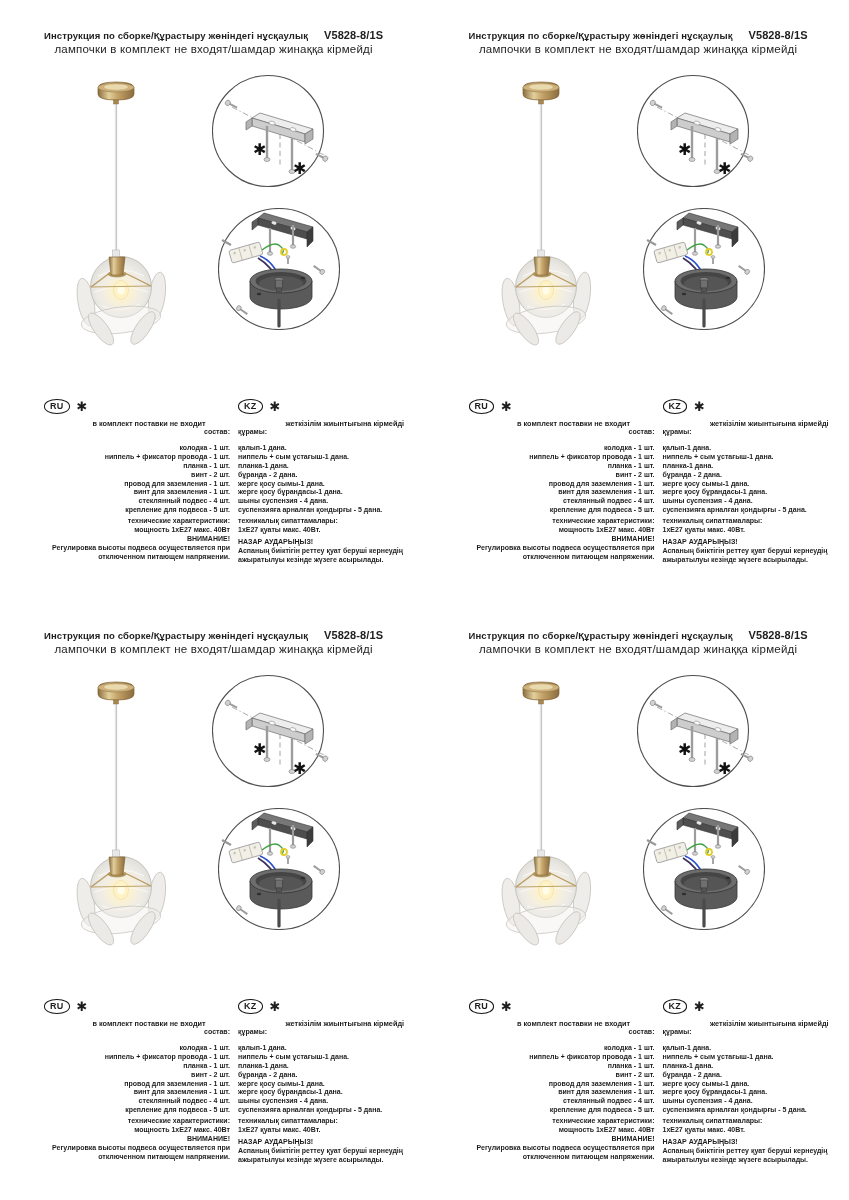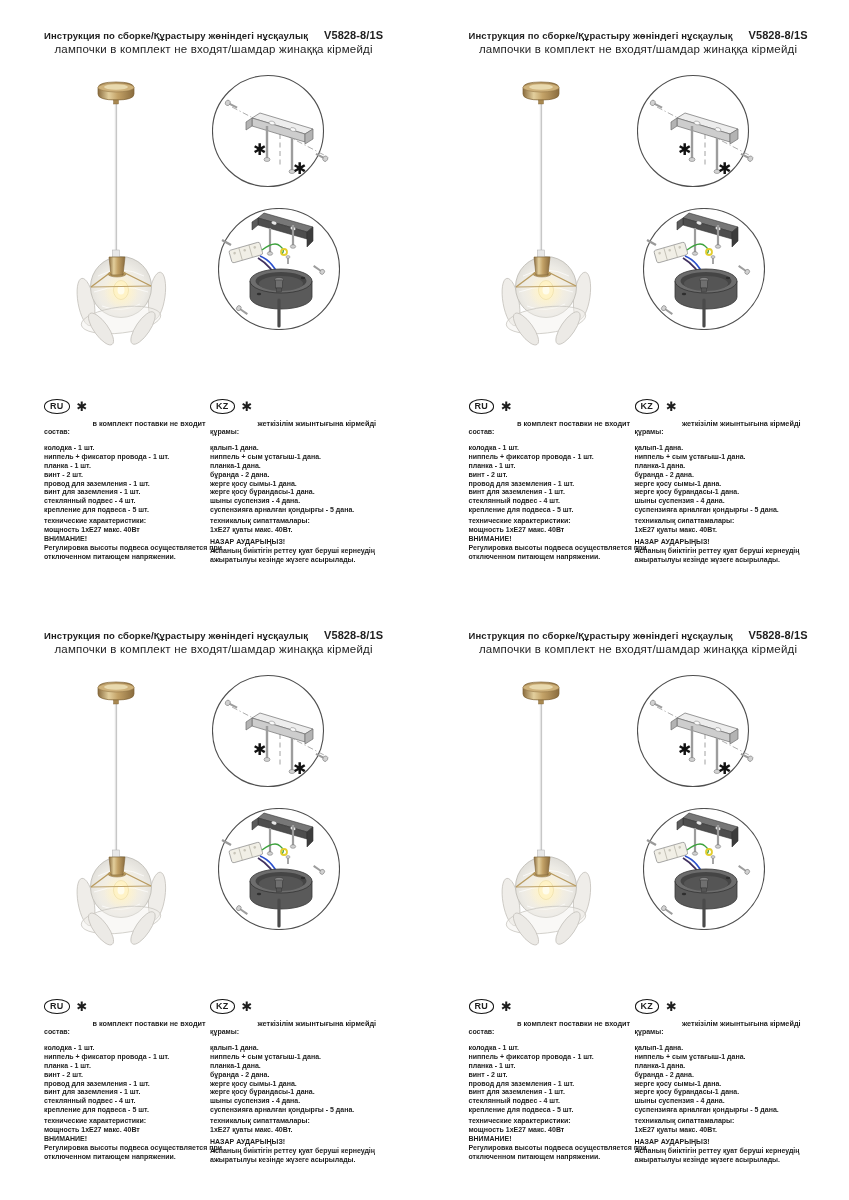--- a/index.html
+++ b/index.html
@@ -11,22 +11,22 @@
   .header { position:absolute; left:44px; top:29px; white-space:nowrap; }
   .h1 { font-size:9.5px; font-weight:bold; letter-spacing:0.1px; }
   .h1 .model { font-size:11px; margin-left:16px; }
   .h2 { font-size:11.5px; margin-top:2px; font-weight:400; letter-spacing:0.2px;text-align:center; }
 
   svg.lamp  { position:absolute; left:76px;  top:80px; }
   svg.circ1 { position:absolute; left:212px; top:74px; }
   svg.circ2 { position:absolute; left:218px; top:208px; }
 
   .lang { position:absolute; top:399px; font-size:7px; font-weight:600; line-height:8.9px; }
-  .ru { left:44px;  width:186px; }
-  .kz { left:210px; width:198px; }
+  .ru { left:44px;  width:186px;text-align:right; }
+  .kz { left:238px; width:198px; }
   .lang-head { display:flex; align-items:center; height:15px; }
   .badge { display:inline-block; border:1.3px solid #161616; border-radius:50%; padding:1.5px 5px 2px; font-size:9px; font-weight:800; letter-spacing:0.3px; line-height:1; }
   .ast  { font-size:13px; font-weight:900; margin:0 5px 0 7px; line-height:1; }
   .note { font-size:7.3px; font-weight:700;margin-top:36px; }
   .list-title { margin-top:14px; }
   .parts { margin-top:7px; }
   .specs-title { margin-top:2px; }
   .warn-title { font-weight:800; }
   .kz .warn-title { margin-top:3px; }
 </style>

